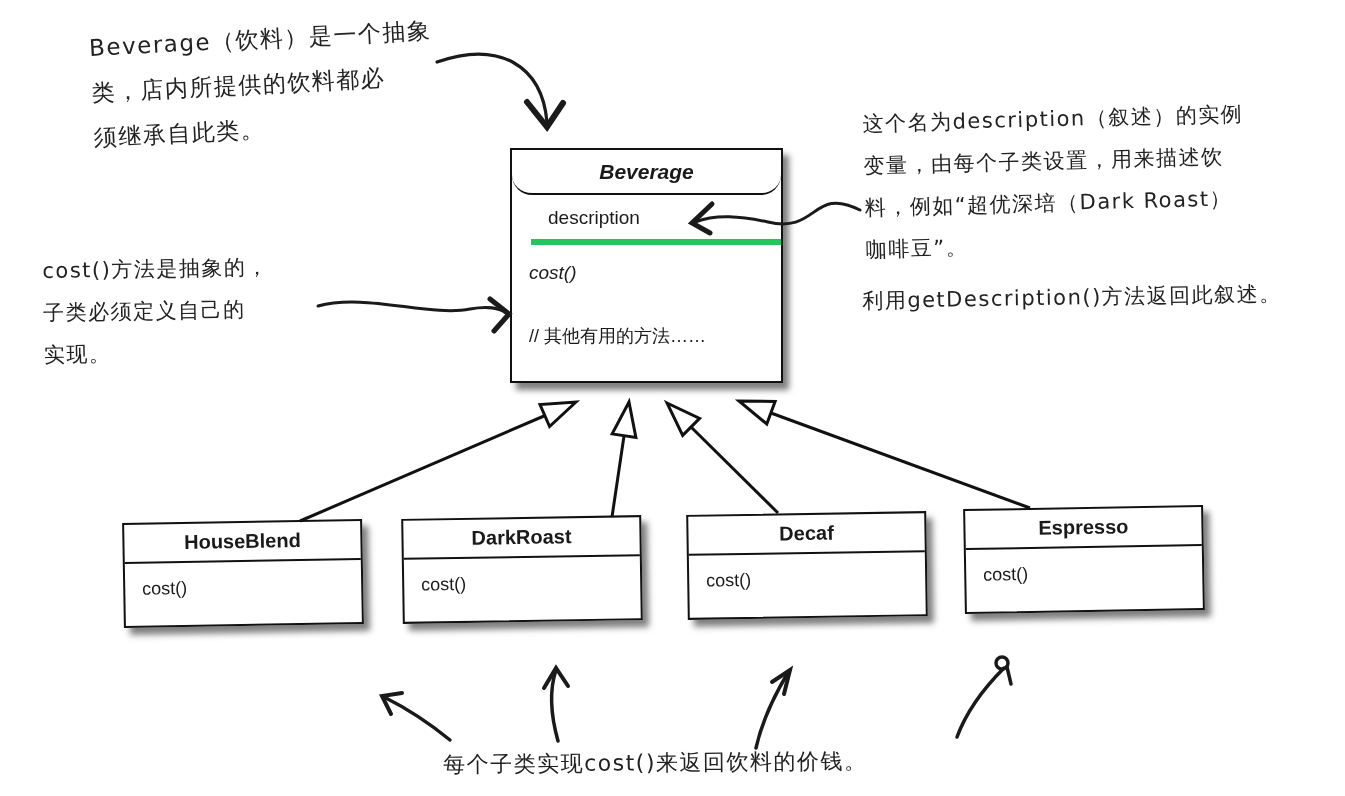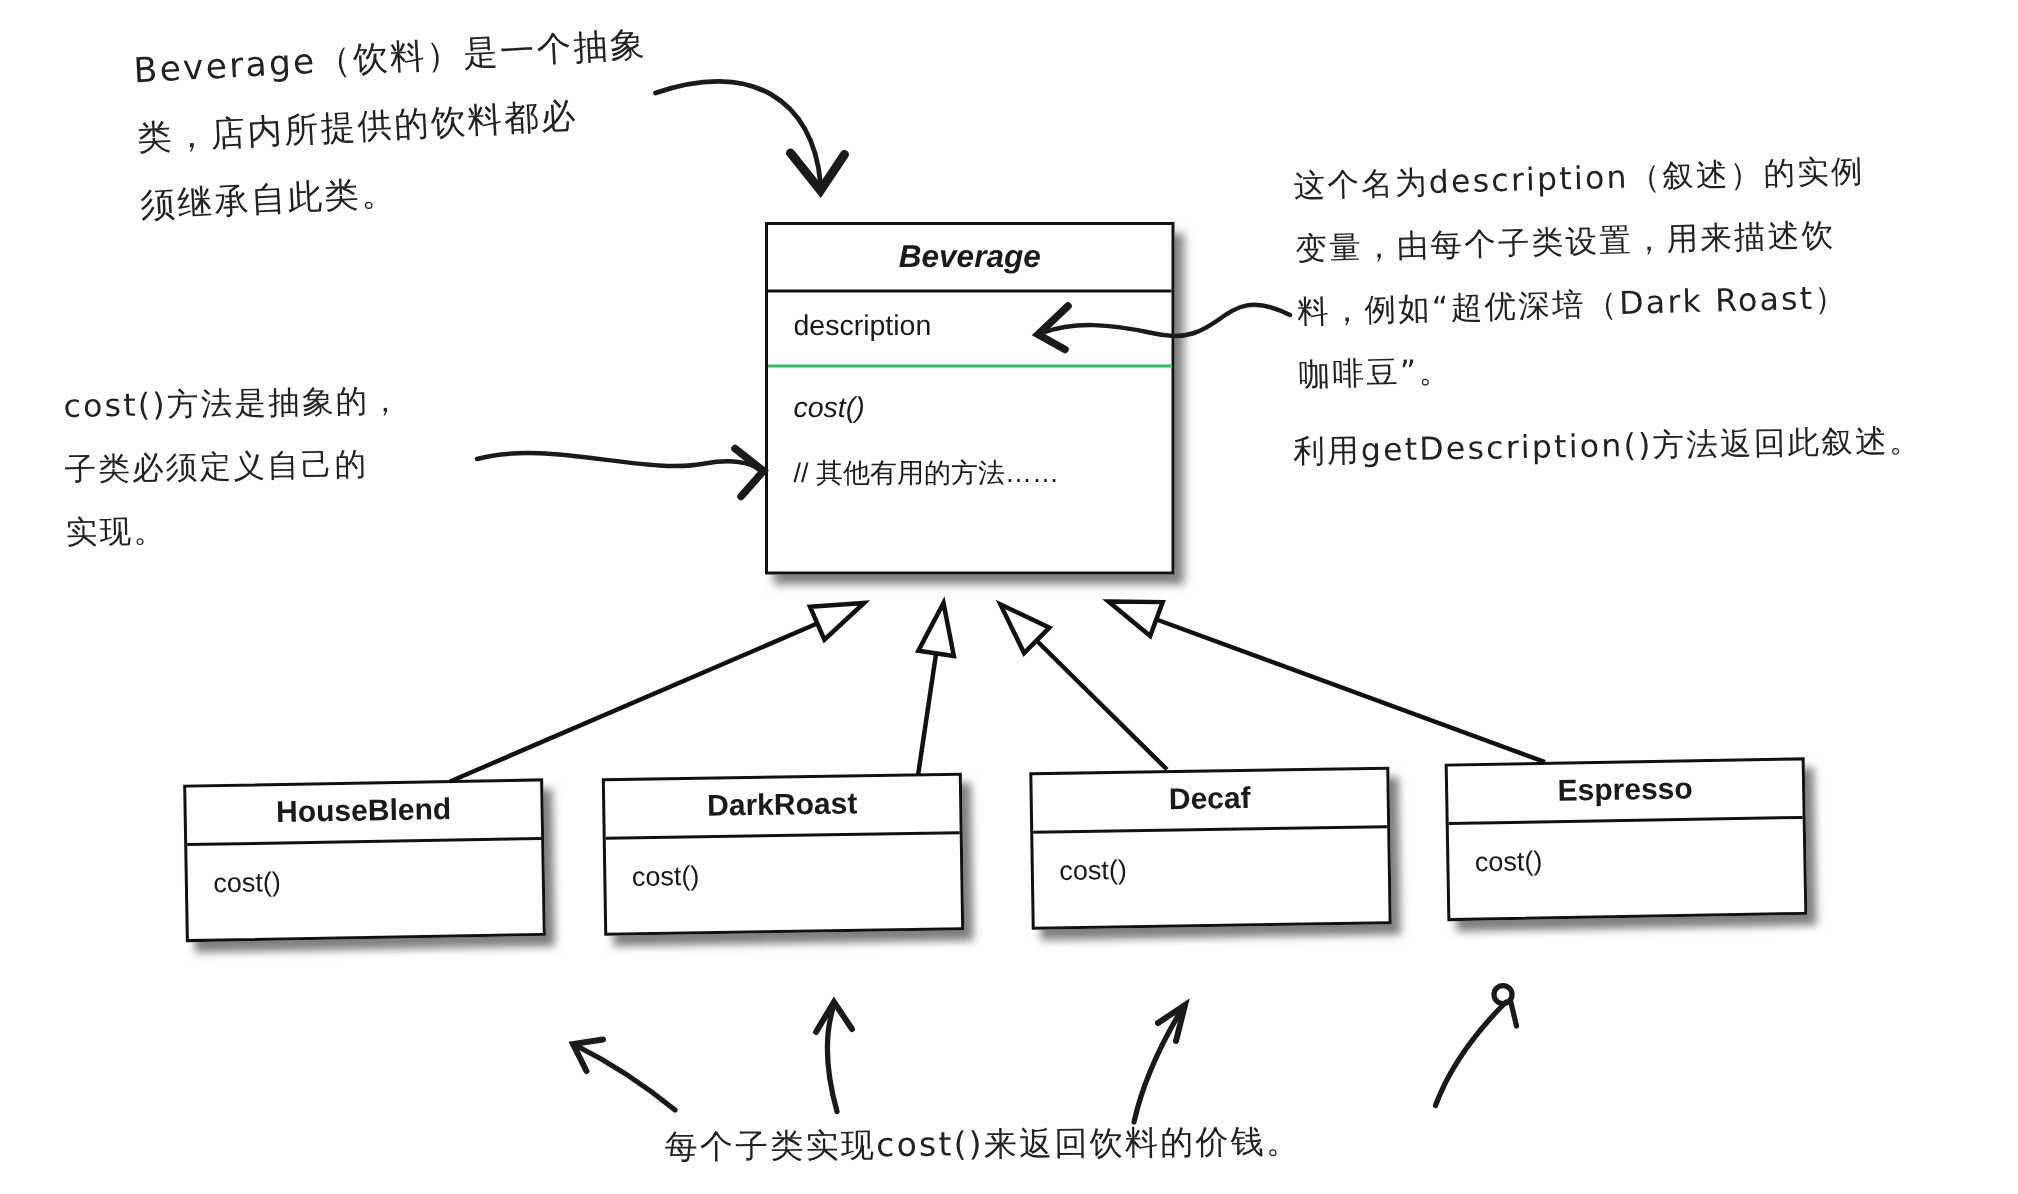--- a/index.html
+++ b/index.html
@@ -24,26 +24,26 @@
 
   
   .uml-box{
     position:absolute;background:#fff;border:2px solid #111;box-sizing:border-box;
     box-shadow:6px 7px 6px rgba(0,0,0,0.5);
   }
   .uml-title{
     text-align:center;font-weight:bold;border-bottom:2px solid #111;
     font-size:20px;box-sizing:border-box;display:flex;align-items:center;justify-content:center;
   }
-  .uml-attr{border-bottom:2px solid #22c55e;box-sizing:border-box;font-size:19px;padding:12px 0 0 17px;}
+  .uml-attr{border-bottom:6px solid #22c55e;box-sizing:border-box;font-size:19px;padding:12px 0 0 17px;margin-left:19px;}
   .uml-methods{font-size:19px;padding:14px 0 0 17px;line-height:27px;}
   .beverage{left:510px;top:148px;width:273px;height:235px;}
-  .beverage .uml-title{height:45px;font-size:21px;font-style:italic;}
+  .beverage .uml-title{height:45px;font-size:21px;font-style:italic;border-radius:20px;}
   .beverage .uml-attr{height:50px;}
-  .beverage .comment{margin-top:16px;font-size:18px;}
+  .beverage .comment{margin-top:37px;font-size:18px;}
   .italic{font-style:italic;}
   .subclass{width:240px;height:105px;}
   .subclass .uml-title{height:39px;}
   .subclass .uml-methods{font-size:18px;padding-top:12px;}
   .box-houseblend{left:123px;top:521px;transform:rotate(-1deg);}
   .box-darkroast{left:402px;top:517px;transform:rotate(-0.9deg);}
   .box-decaf{left:687px;top:513px;transform:rotate(-0.9deg);}
   .box-espresso{left:964px;top:507px;transform:rotate(-1deg);}
 
   .overlay{position:absolute;left:0;top:0;width:1345px;height:796px;pointer-events:none;}

